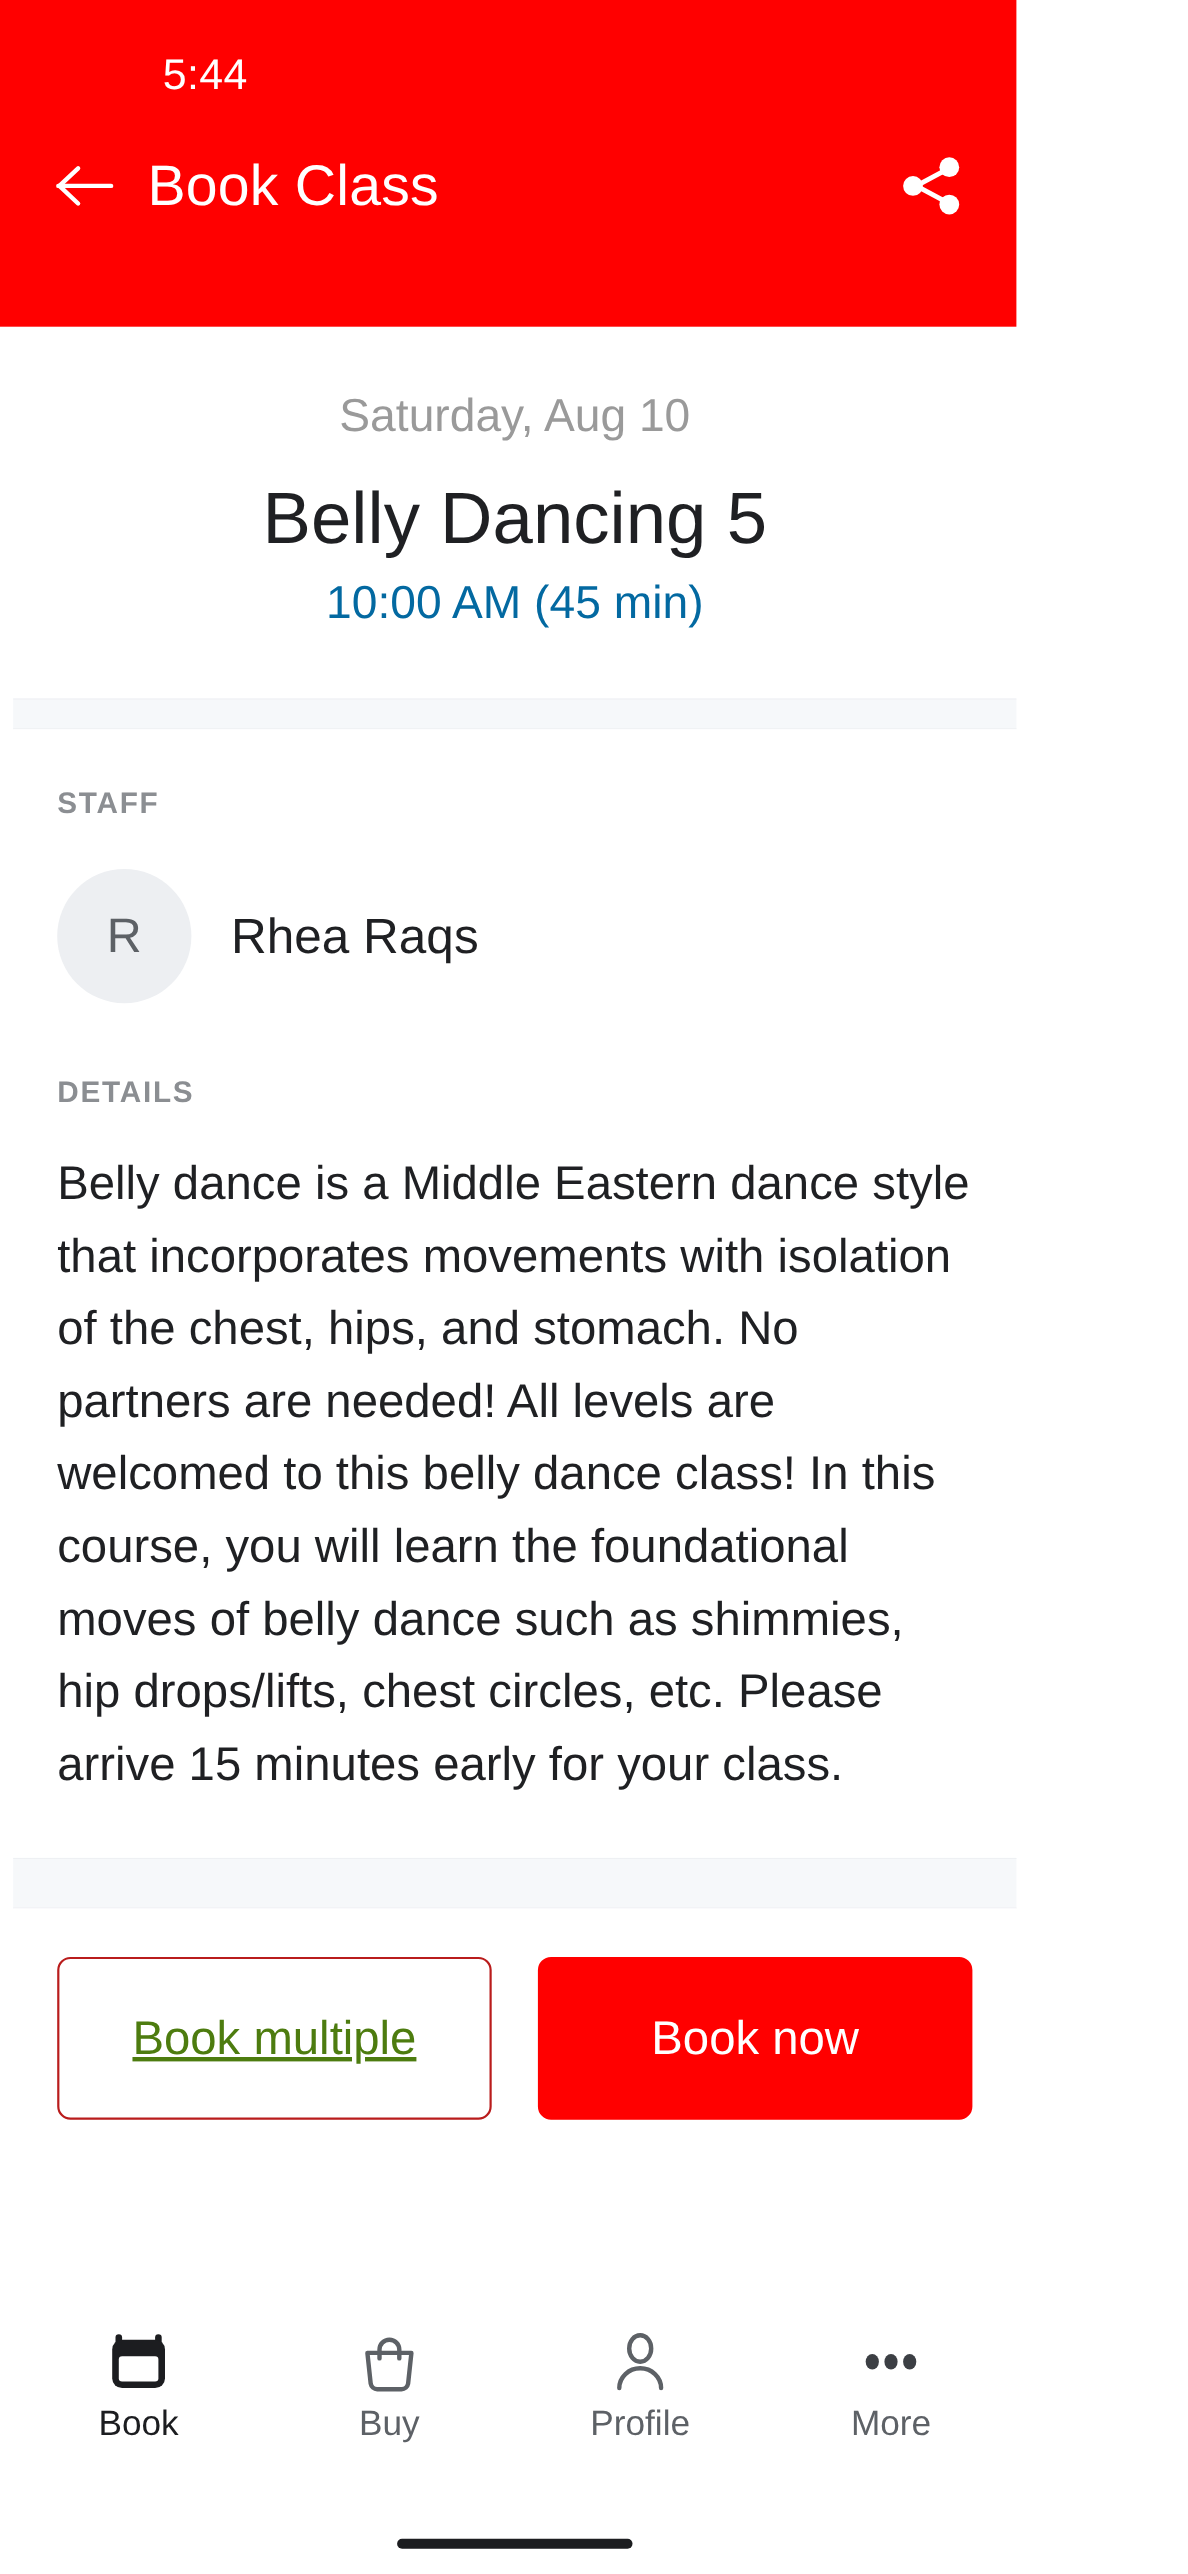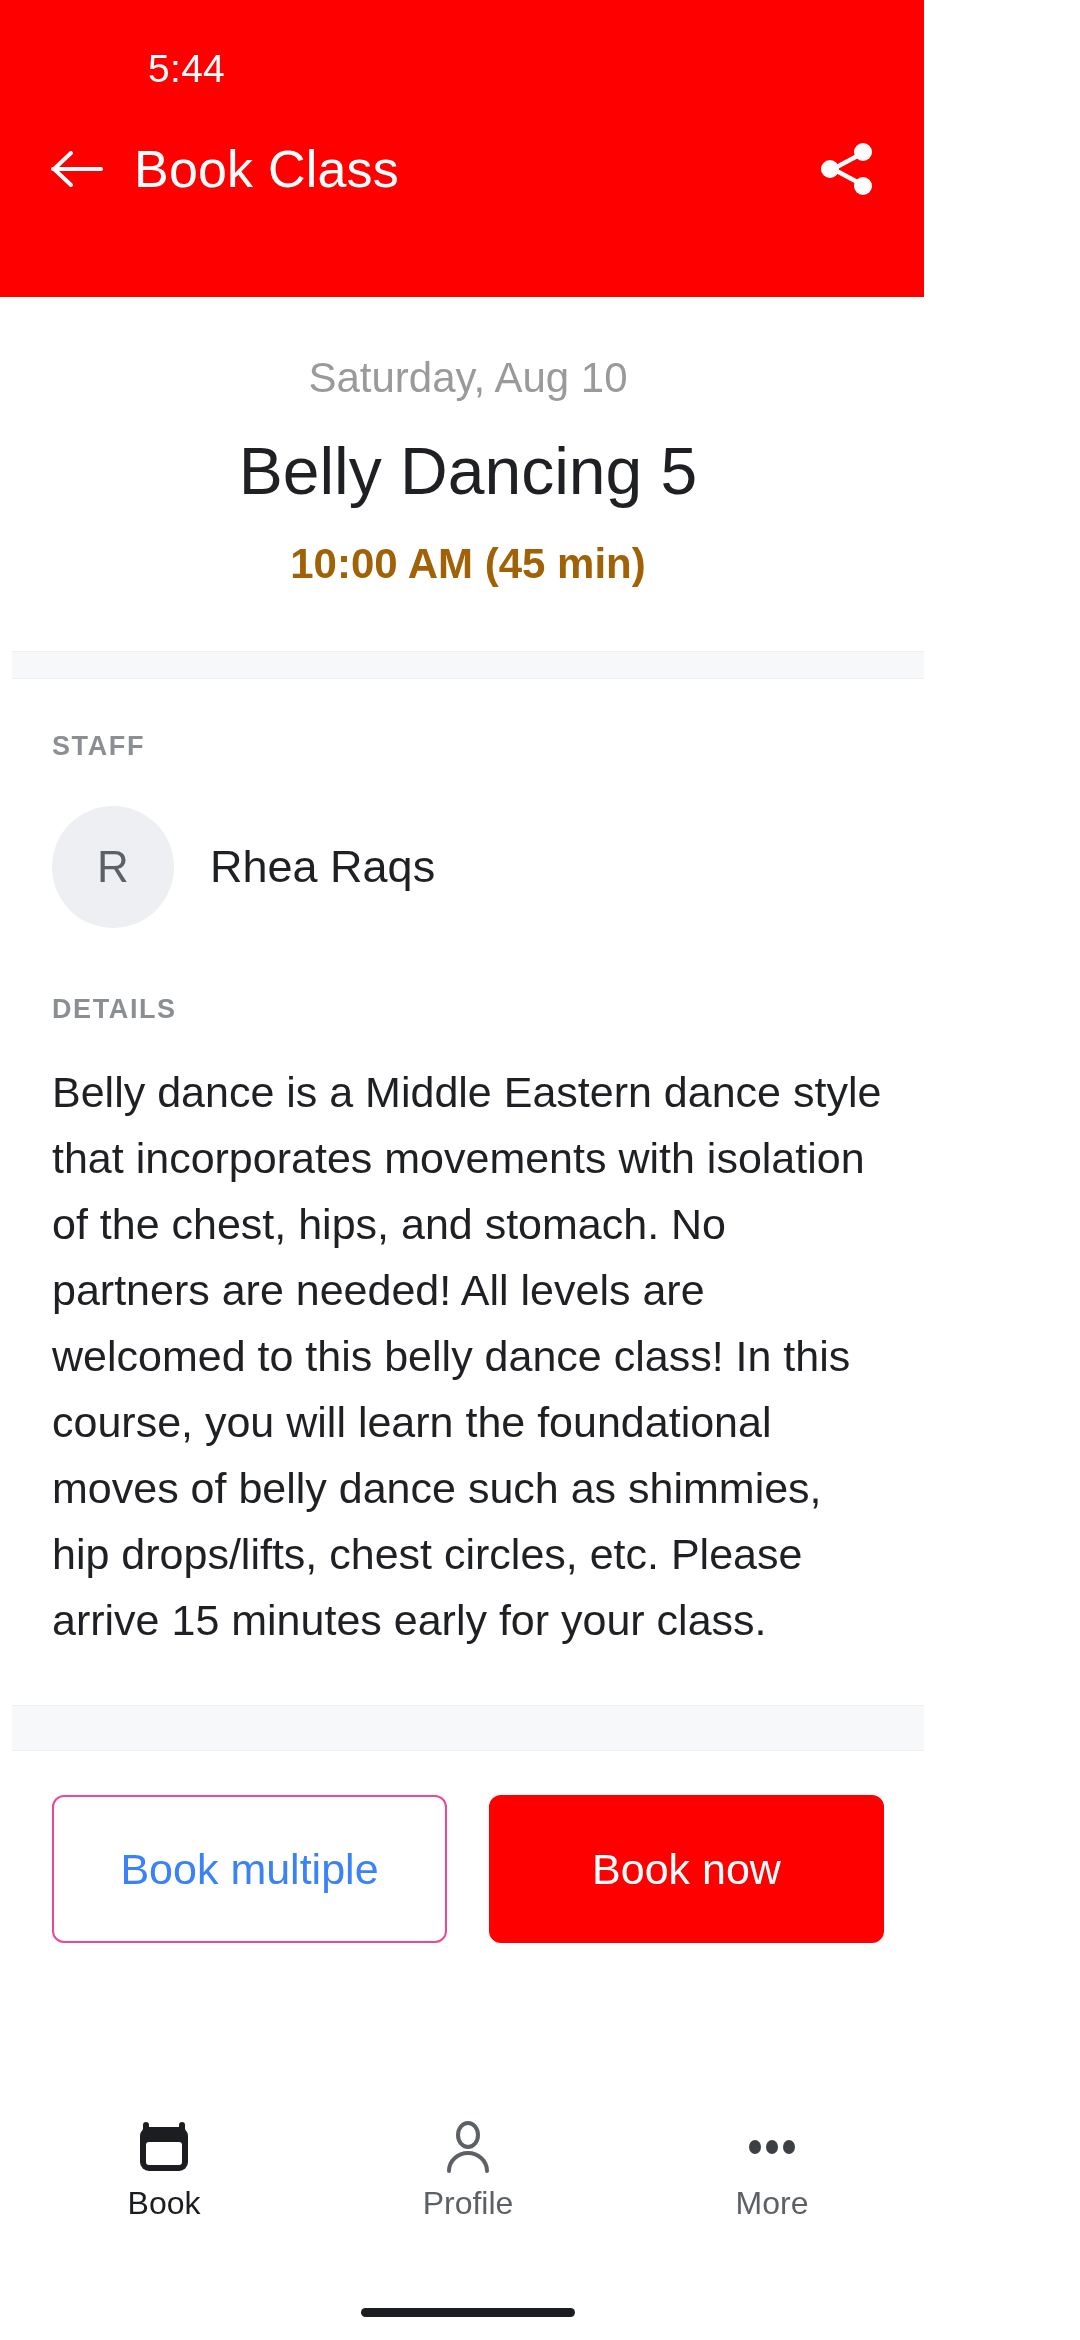--- a/index.html
+++ b/index.html
@@ -78,24 +78,22 @@
   }
   .class-title {
     font-size:66px;
     color:#1f2023;
     line-height:96px;
     margin-top:16px;
     font-weight:400;
   }
   .class-time {
     font-size:42px;
-    color:#a16207;
+    color:#0369a1;
     line-height:58px;
-    margin-top:16px;
-    font-weight:bold;
   }
 
   .band {
     height:28px;
     background:#f6f8fa;
     border-top:1px solid #eef0f3;
     border-bottom:1px solid #eef0f3;
   }
 
   .section { padding:0 40px; background:#ffffff; }
@@ -156,22 +154,23 @@
   }
   .btn {
     height:148px;
     border-radius:12px;
     display:flex; align-items:center; justify-content:center;
     font-size:43px;
     flex:1 1 0;
   }
   .btn-outline {
     background:#ffffff;
-    border:2px solid #ec4899;
-    color:#3b82f6;
+    border:2px solid #b91c1c;
+    color:#4d7c0f;
+    text-decoration:underline;
   }
   .btn-primary {
     background:#ff0000;
     border:2px solid #ff0000;
     color:#ffffff;
   }
 
   
   .bottomnav {
     margin-top:auto;
@@ -284,20 +283,29 @@
           <svg width="58" height="58" viewBox="0 0 58 58" aria-hidden="true">
             <rect x="8" y="4" width="6" height="12" rx="3" fill="#1c1d20"></rect>
             <rect x="44" y="4" width="6" height="12" rx="3" fill="#1c1d20"></rect>
             <rect x="5" y="9" width="48" height="44" rx="9" fill="#1c1d20"></rect>
             <rect x="11" y="24" width="36" height="23" rx="3" fill="#ffffff"></rect>
           </svg>
         </span>
         <span class="navlabel">Book</span>
       </div>
 
+      <div class="navitem">
+        <span class="navicon">
+          <svg width="58" height="58" viewBox="0 0 58 58" aria-hidden="true">
+            <path d="M9 21 h40 l-3 28 a6 6 0 0 1 -6 5 h-22 a6 6 0 0 1 -6 -5 z" fill="none" stroke="#5d6166" stroke-width="4" stroke-linejoin="round"></path>
+            <path d="M20 26 V18 a9 9 0 0 1 18 0 v8" fill="none" stroke="#5d6166" stroke-width="4" stroke-linecap="round"></path>
+          </svg>
+        </span>
+        <span class="navlabel">Buy</span>
+      </div>
 
       <div class="navitem">
         <span class="navicon">
           <svg width="58" height="58" viewBox="0 0 58 58" aria-hidden="true">
             <ellipse cx="29" cy="17" rx="10" ry="12" fill="none" stroke="#5d6166" stroke-width="4"></ellipse>
             <path d="M10 53 a19 18 0 0 1 38 0" fill="none" stroke="#5d6166" stroke-width="4" stroke-linecap="round"></path>
           </svg>
         </span>
         <span class="navlabel">Profile</span>
       </div>

